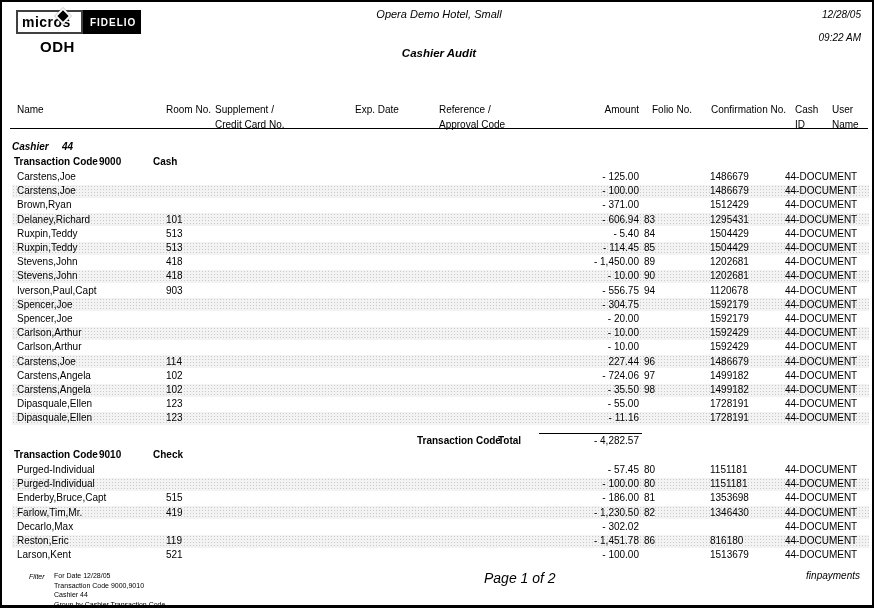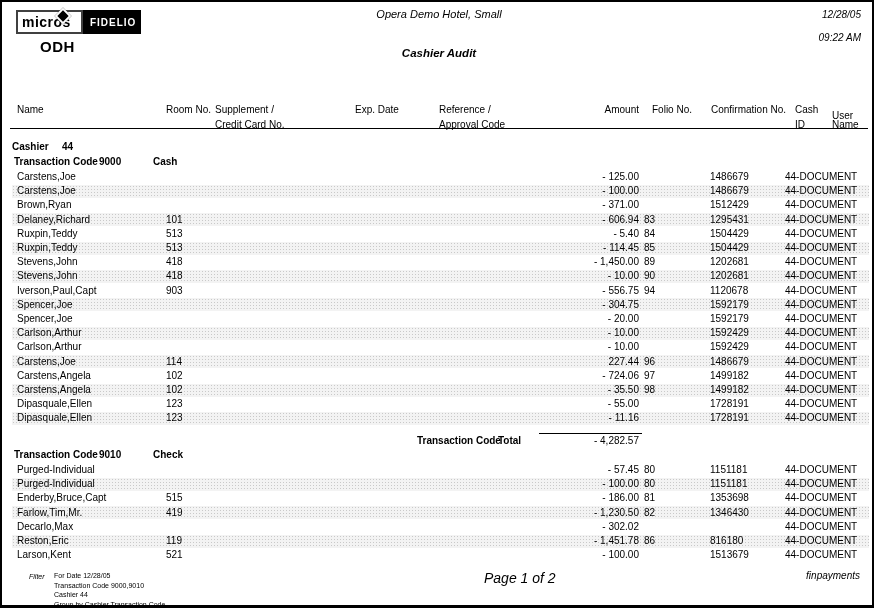--- a/index.html
+++ b/index.html
@@ -77,25 +77,25 @@
   <div class="abs colhead" style="left:213px;top:102px;">Supplement /</div>
   <div class="abs colhead" style="left:213px;top:117px;">Credit Card No.</div>
   <div class="abs colhead" style="left:353px;top:102px;">Exp. Date</div>
   <div class="abs colhead" style="left:437px;top:102px;">Reference /</div>
   <div class="abs colhead" style="left:437px;top:117px;">Approval Code</div>
   <div class="abs colhead" style="left:530px;top:102px;width:107px;text-align:right;">Amount</div>
   <div class="abs colhead" style="left:642px;top:102px;padding-left:8px;">Folio No.</div>
   <div class="abs colhead" style="left:709px;top:102px;">Confirmation No.</div>
   <div class="abs colhead" style="left:793px;top:102px;">Cash</div>
   <div class="abs colhead" style="left:793px;top:117px;">ID</div>
-  <div class="abs colhead" style="left:830px;top:102px;margin-top:6px;">User</div>
+  <div class="abs colhead" style="left:830px;top:102px;">User</div>
   <div class="abs colhead" style="left:830px;top:117px;">Name</div>
   <div class="abs hr-head"></div>
 
-  <div class="abs grp bold" style="left:10px;top:139px;">
+  <div class="abs grp bold" style="left:10px;top:139px;font-style:italic;">
     <span>Cashier</span>
     <span style="position:absolute;left:50px;">44</span>
   </div>
 
   <div class="abs grp bold" style="left:12px;top:154px;">
     <span>Transaction Code</span>
     <span style="position:absolute;left:85px;">9000</span>
     <span style="position:absolute;left:139px;">Cash</span>
   </div>
 

